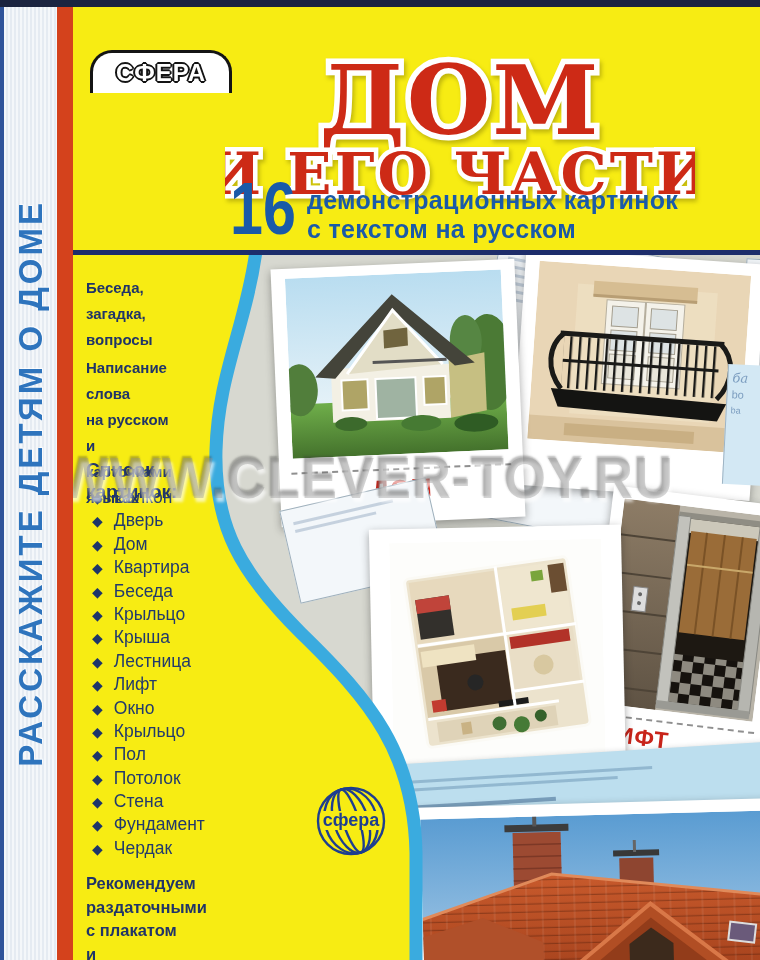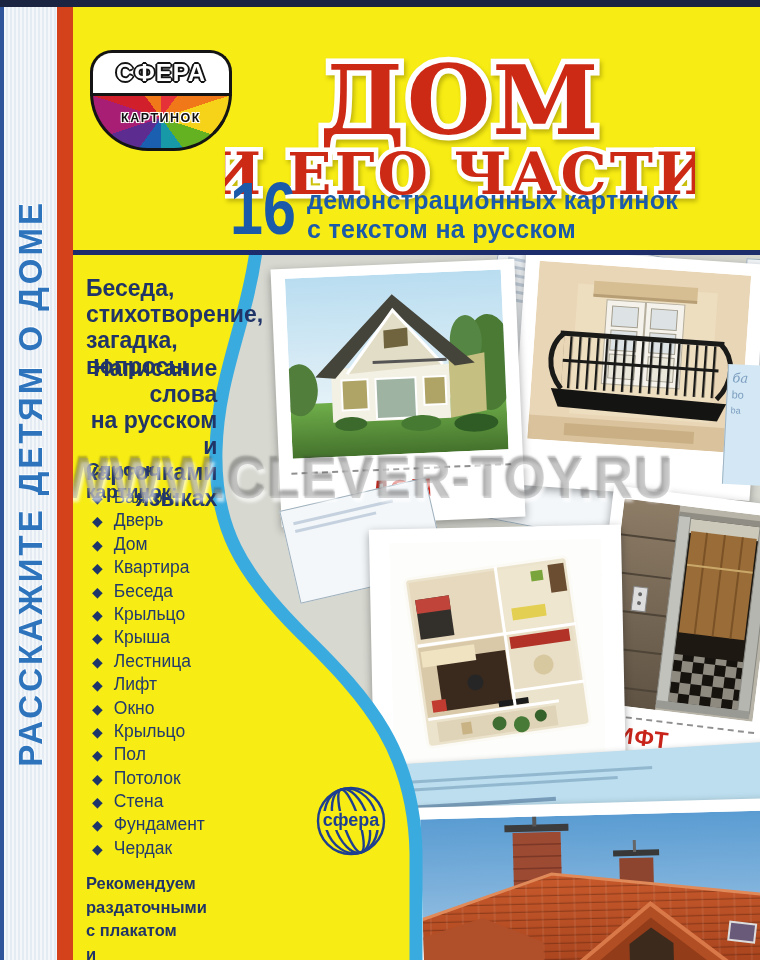--- a/index.html
+++ b/index.html
@@ -52,21 +52,21 @@
   .backcard .bc-head{font-size:12px;font-weight:bold;color:#3a78b4;margin-bottom:6px;}
   .bc-bar{height:3px;background:rgba(100,130,165,.32);margin:5px 0;}
   .bluecard{position:absolute;background:#bcdeee;box-shadow:0 2px 6px rgba(30,30,30,.3);box-sizing:border-box;padding:12px 16px;}
   .bluecard .bc-bar{background:rgba(50,95,140,.30);}
   .script-word{font-family:"DejaVu Serif",serif;font-style:italic;font-size:22px;color:rgba(95,135,175,.9);display:inline-block;transform:rotate(-4deg);margin-top:14px;}
   .edge-blue{position:absolute;background:#d3e8f4;border-left:1px solid #9fb4c4;box-sizing:border-box;padding:6px 4px;}
   .edge-blue div{color:#7d9ec0;line-height:16px;}
   
   .yellow-svg{position:absolute;left:73px;top:255px;z-index:2;}
   .left-content{position:absolute;left:0;top:0;z-index:3;}
-  .feat{position:absolute;left:86px;font-size:23px;font-weight:bold;color:#203468;line-height:26px;}
+  .feat{position:absolute;left:86px;font-size:15px;font-weight:bold;color:#203468;line-height:26px;}
   .list-title{position:absolute;left:86px;top:459px;font-size:19px;font-weight:bold;color:#203468;}
   .pic-list{position:absolute;left:92px;top:487px;margin:0;padding:0;list-style:none;}
   .pic-item{display:flex;align-items:baseline;height:23.4px;font-size:17.5px;color:#223a6d;}
   .diamond{font-size:14px;color:#1d3569;margin-right:11px;}
   .recommend{position:absolute;left:86px;top:872px;font-size:16.5px;font-weight:bold;color:#203468;line-height:23.5px;}
   .sphere-logo{position:absolute;left:310px;top:780px;z-index:3;}
   
   .watermark{position:absolute;left:58px;top:446px;z-index:6;white-space:nowrap;
     font-size:54px;font-weight:bold;letter-spacing:1px;transform:scaleY(1.05);transform-origin:left top;
     color:rgba(145,145,145,.38);
@@ -310,39 +310,35 @@
   <div class="header-bg"></div>
   <div class="navy-line"></div>
 
   <svg class="title-svg" width="470" height="210" viewBox="0 0 470 210">
     <text x="235" y="92" text-anchor="middle" font-family="DejaVu Serif, serif" font-weight="bold" font-size="96" fill="#cd2a16" stroke="#ffffff" stroke-width="11" paint-order="stroke" letter-spacing="2">ДОМ</text>
     <text x="235" y="152" text-anchor="middle" font-family="DejaVu Serif, serif" font-weight="bold" font-size="58" fill="#cd2a16" stroke="#ffffff" stroke-width="9" paint-order="stroke" letter-spacing="3">И ЕГО ЧАСТИ</text>
   </svg>
 
   <div class="badge">
     <div class="badge-top">СФЕРА</div>
-    <div class="badge-fan">
-      <span class="fan-label">КАРТИНОК</span>
-    </div>
   </div>
 
 
   <div class="count">16</div>
   <div class="count-caption">
     <div>демонстрационных картинок</div>
     <div>с текстом на русском</div>
   </div>
 
   <div class="left-content">
     <div class="feat" style="top:275px;">
       <div>Беседа,</div>
-      <div>стихотворение,</div>
       <div>загадка, вопросы</div>
     </div>
-    <div class="feat" style="top:355px;text-align:right;">
+    <div class="feat" style="top:355px;">
       <div>Написание слова</div>
       <div>на русском</div>
       <div>и карточками</div>
       <div>языках</div>
     </div>
     <div class="list-title">Список картинок:</div>
     <ul class="pic-list">
       <li class="pic-item">
           <span class="diamond">◆</span>
           <span>Балкон</span>

